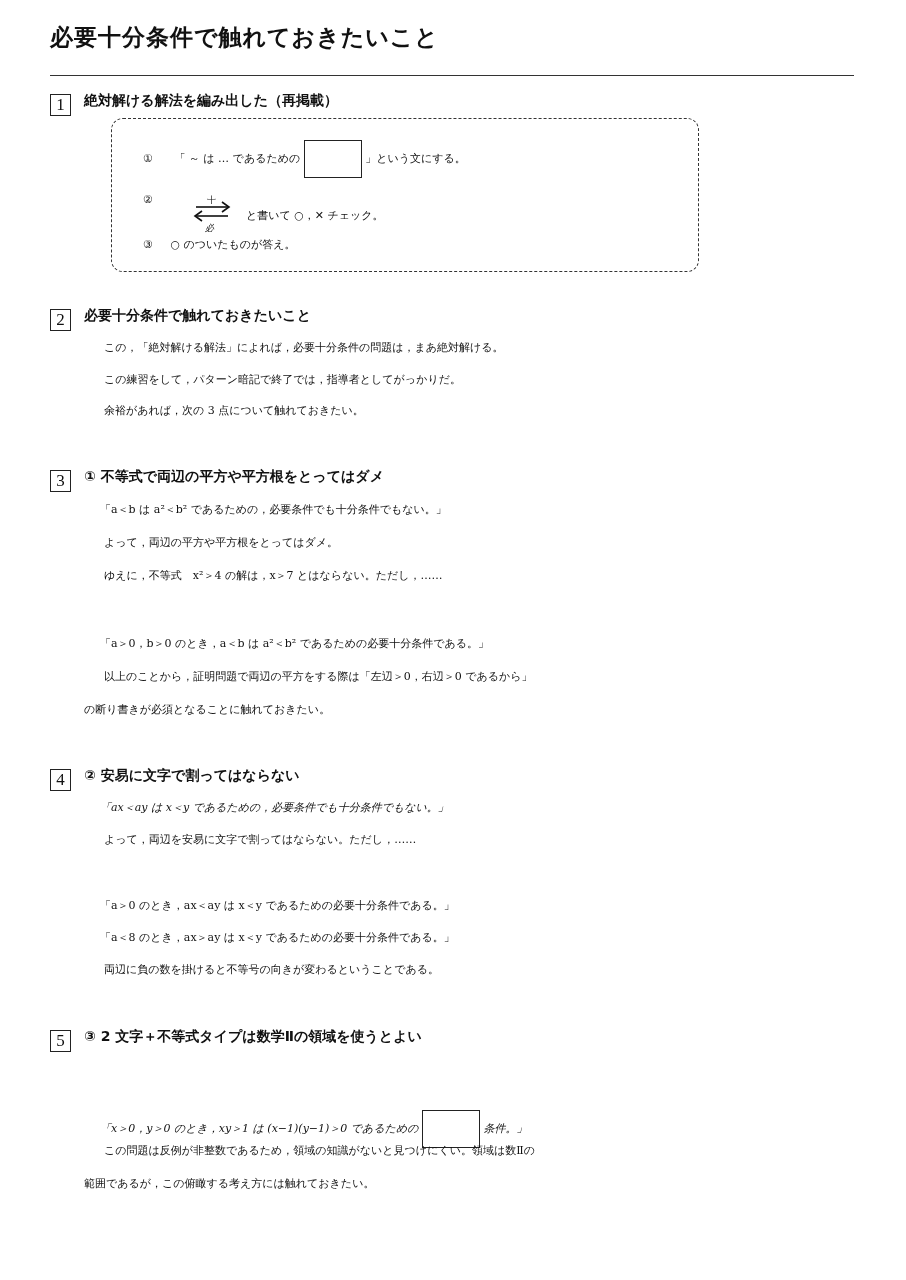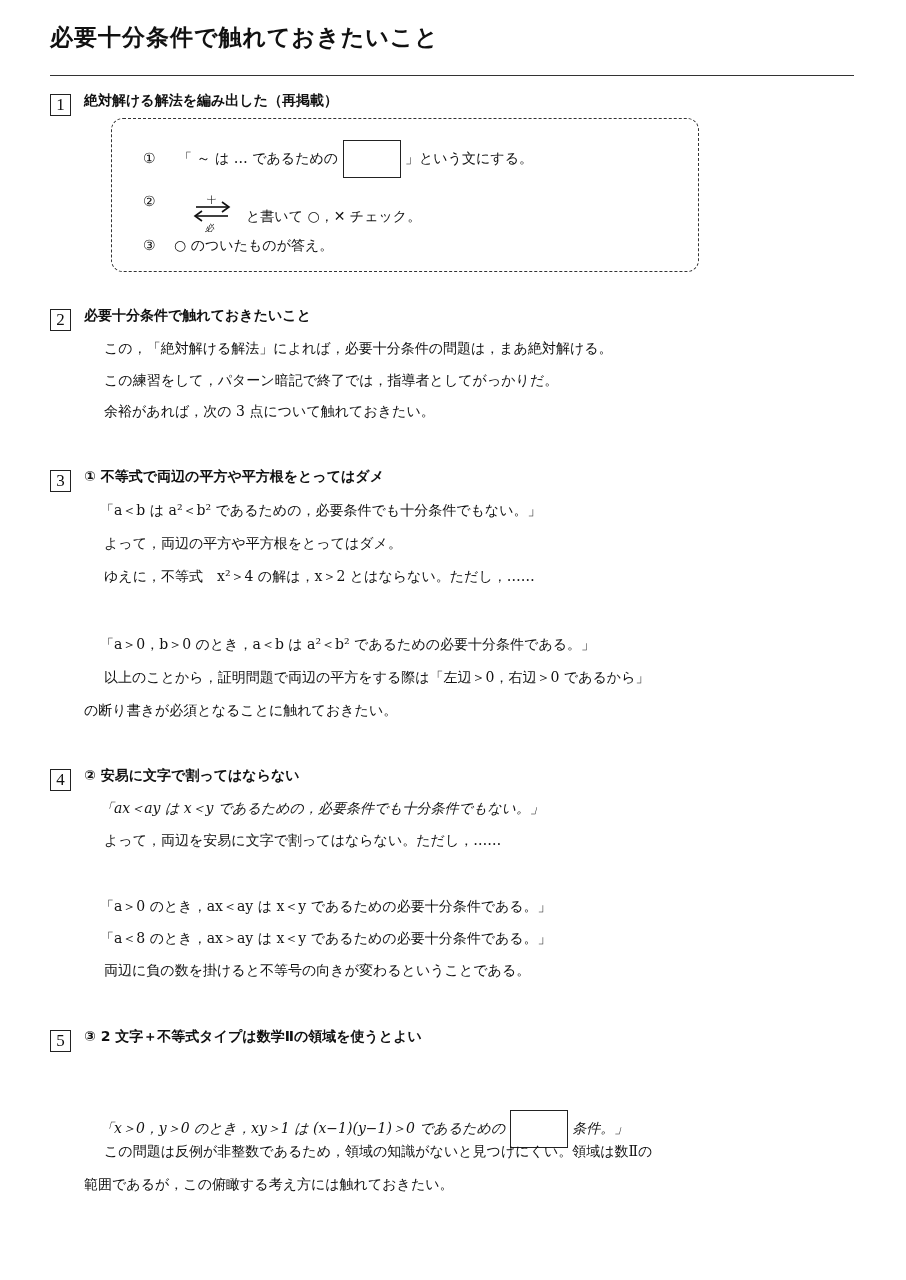--- a/index.html
+++ b/index.html
@@ -16,21 +16,21 @@
     .rule { left: 50px; top: 75px; width: 804px; height: 0; border-top: 1.5px solid #333; }
     .sec-num {
       width: 19px; height: 20px; border: 1px solid #222; font-size: 17px;
       line-height: 20px; text-align: center;
       font-family: "Liberation Serif", "DejaVu Serif", serif;
     }
     .sec-head {
       font-size: 14px; font-weight: bold;
       font-family: "DejaVu Sans", "Liberation Sans", sans-serif;
     }
-    .body-line { font-size: 14px; }
+    .body-line { font-size: 11px; }
     .dash-box {
       left: 111px; top: 118px; width: 586px; height: 152px;
       border: 1.5px dashed #333; border-radius: 12px;
     }
     .blank { display: inline-block; border: 1.5px solid #222; vertical-align: middle; }
     .blank1 { width: 56px; height: 36px; }
     .blank2 { width: 56px; height: 36px; }
     .arrows { width: 40px; height: 34px; }
   </style>
 </head>
@@ -73,21 +73,21 @@
 <div class="abs sec-num" style="left:50px; top:309px;">2</div>
 <div class="abs sec-head" style="left:84px; top:307px;">必要十分条件で触れておきたいこと</div>
 <div class="abs body-line" style="left:104px; top:340px;">この，「絶対解ける解法」によれば，必要十分条件の問題は，まあ絶対解ける。</div>
 <div class="abs body-line" style="left:104px; top:372px;">この練習をして，パターン暗記で終了では，指導者としてがっかりだ。</div>
 <div class="abs body-line" style="left:104px; top:403px;">余裕があれば，次の 3 点について触れておきたい。</div>
 
 <div class="abs sec-num" style="left:50px; top:470px;">3</div>
 <div class="abs sec-head" style="left:84px; top:468px;">① 不等式で両辺の平方や平方根をとってはダメ</div>
 <div class="abs body-line" style="left:100px; top:502px;">「a＜b は a²＜b² であるための，必要条件でも十分条件でもない。」</div>
 <div class="abs body-line" style="left:104px; top:535px;">よって，両辺の平方や平方根をとってはダメ。</div>
-<div class="abs body-line" style="left:104px; top:568px;">ゆえに，不等式　x²＞4 の解は，x＞2 とはならない。ただし，……</div>
+<div class="abs body-line" style="left:104px; top:568px;">ゆえに，不等式　x²＞4 の解は，x＞7 とはならない。ただし，……</div>
 <div class="abs body-line" style="left:100px; top:636px;">「a＞0，b＞0 のとき，a＜b は a²＜b² であるための必要十分条件である。」</div>
 <div class="abs body-line" style="left:104px; top:669px;">以上のことから，証明問題で両辺の平方をする際は「左辺＞0，右辺＞0 であるから」</div>
 <div class="abs body-line" style="left:84px; top:702px;">の断り書きが必須となることに触れておきたい。</div>
 
 <div class="abs sec-num" style="left:50px; top:769px;">4</div>
 <div class="abs sec-head" style="left:84px; top:767px;">② 安易に文字で割ってはならない</div>
 <div class="abs body-line" style="left:100px; top:800px;font-style:italic;">「ax＜ay は x＜y であるための，必要条件でも十分条件でもない。」</div>
 <div class="abs body-line" style="left:104px; top:832px;">よって，両辺を安易に文字で割ってはならない。ただし，……</div>
 <div class="abs body-line" style="left:100px; top:898px;">「a＞0 のとき，ax＜ay は x＜y であるための必要十分条件である。」</div>
 <div class="abs body-line" style="left:100px; top:930px;">「a＜8 のとき，ax＞ay は x＜y であるための必要十分条件である。」</div>

